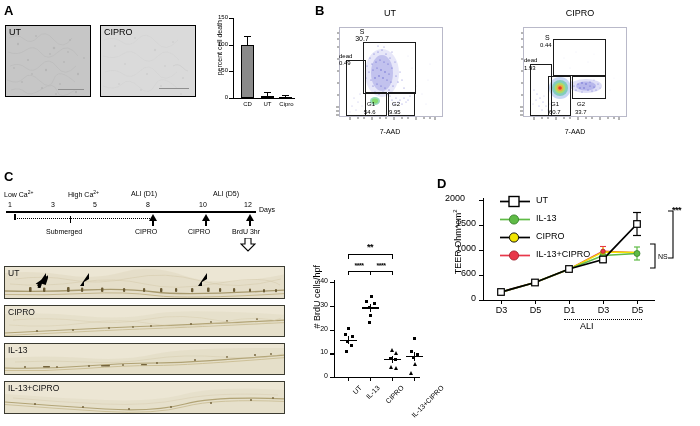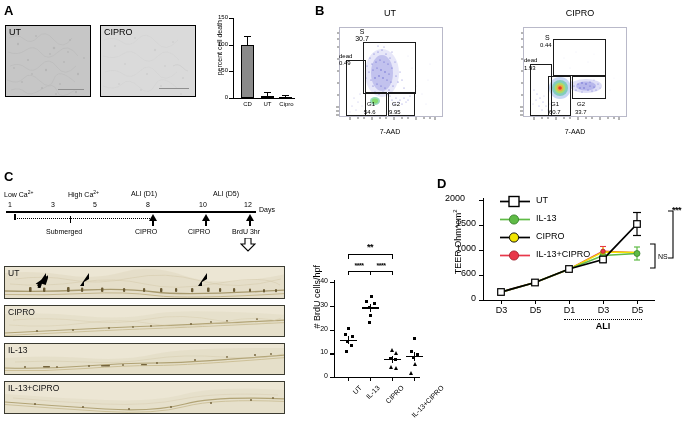--- a/index.html
+++ b/index.html
@@ -678,21 +678,21 @@
     <div class="tick" style="left:132px;top:114px;width:1.2px;height:4px;"></div>
     <div class="tick" style="left:166px;top:114px;width:1.2px;height:4px;"></div>
     <div class="tick" style="left:200px;top:114px;width:1.2px;height:4px;"></div>
     <div class="abs lbl9" style="left:53px;top:120px;width:23px;text-align:center;">D3</div>
     <div class="abs lbl9" style="left:87px;top:120px;width:23px;text-align:center;">D5</div>
     <div class="abs lbl9" style="left:121px;top:120px;width:23px;text-align:center;">D1</div>
     <div class="abs lbl9" style="left:155px;top:120px;width:23px;text-align:center;">D3</div>
     <div class="abs lbl9" style="left:189px;top:120px;width:23px;text-align:center;">D5</div>
 
     <div class="dotline" style="left:127px;top:133px;width:78px;"></div>
-    <div class="abs lbl9" style="left:143px;top:136px;width:46px;text-align:center;font-weight:bold;">ALI</div>
+    <div class="abs lbl9" style="left:143px;top:136px;width:46px;">ALI</div>
 
     <svg class="abs" style="left:0;top:0;" width="263" height="160">
 
       <polyline points="64,106.15 98,96.45 132,83.15 166,65.25 200,66.75" fill="none" stroke="#e8384a" stroke-width="1.6"></polyline>
 
       <polyline points="64,106.1 98,96.4 132,83.1 166,66 200,66.5" fill="none" stroke="#f2e500" stroke-width="1.4"></polyline>
 
       <polyline points="64,106.25 98,96.5 132,83.25 166,69.5 200,67.5" fill="none" stroke="#5fbb46" stroke-width="1.6"></polyline>
 
       <polyline points="64,106 98,96.5 132,83 166,73.5 200,38" fill="none" stroke="#000000" stroke-width="1.8"></polyline>

